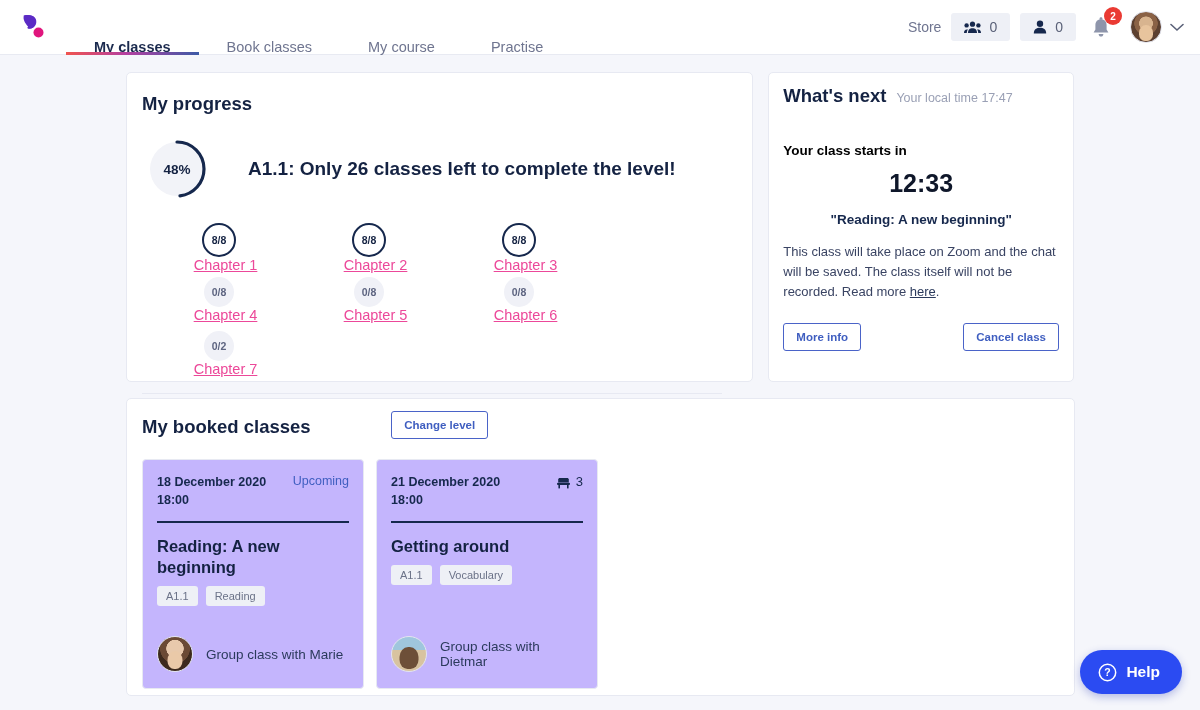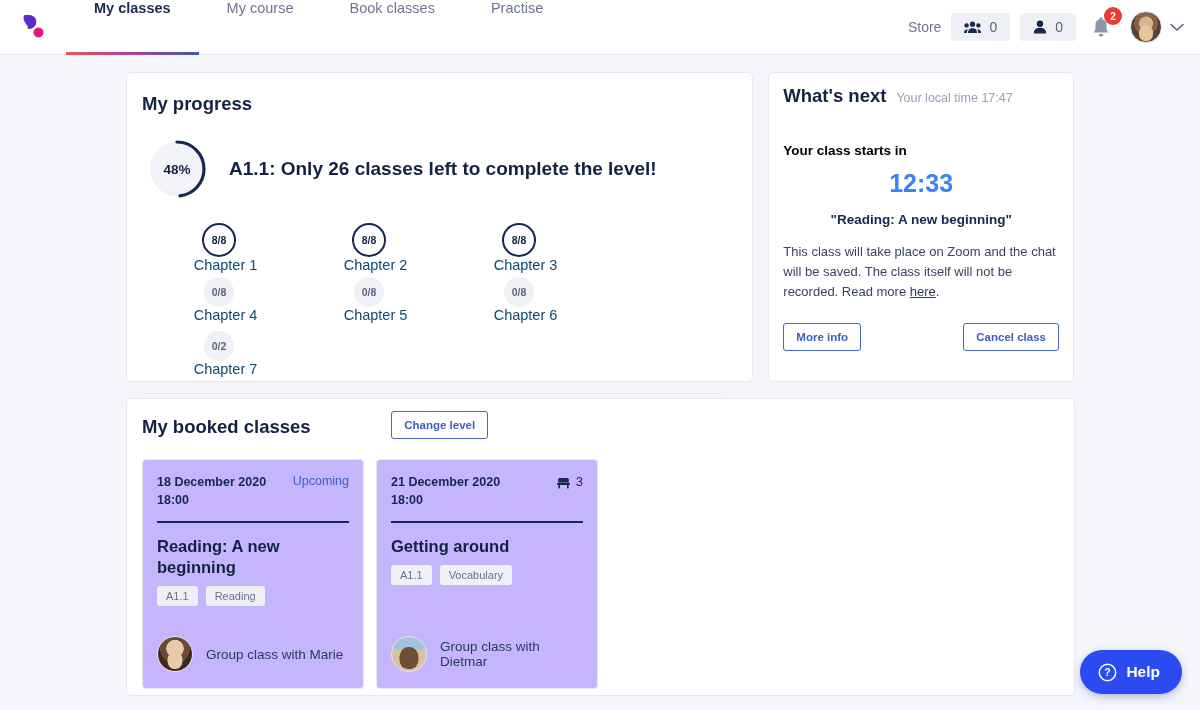--- a/index.html
+++ b/index.html
@@ -16,21 +16,21 @@
     height: 55px; background: #ffffff;
     display: flex; align-items: center;
     border-bottom: 1px solid #e8eaf2;
     position: relative;
   }
   .logo-wrap { width: 66px; display: flex; align-items: center; justify-content: center; }
   .logo { width: 34px; height: 34px; position: relative; }
 
   .nav { display: flex; align-items: stretch; height: 55px; }
   .nav-item {
-    display: flex; align-items: flex-start; justify-content: center;
+    display: flex; align-items: flex-end; justify-content: center;
     padding: 0 28px; font-size: 14.5px; color: #6f7590;
     cursor: pointer; position: relative; height: 55px;
   }
   .nav-item.active { color: #1b2a4e; font-weight: bold; }
   .nav-item.active::after {
     content: ""; position: absolute; left: 0; right: 0; bottom: 0; height: 3px;
     background: linear-gradient(90deg, #f0544f 0%, #b43fa0 45%, #3c5aa6 100%);
   }
 
   .header-right {
@@ -69,21 +69,21 @@
   .row-top { display: flex; gap: 15px; align-items: flex-end; }
   .card {
     background: #fff; border: 1px solid #e7e9f2; border-radius: 5px;
   }
   .card-progress { width: 628px; height: 310px; padding: 20px 15px 0 15px; }
   .card-next    { width: 306px; height: 310px; padding: 12px 14px 0 14px; }
 
   h2.section-title { font-size: 18.5px; font-weight: bold; color: #142242; }
 
   
-  .progress-row { display: flex; align-items: center; margin-top: 24px; padding-left: 5px; }
+  .progress-row { display: flex; align-items: center; margin-top: 24px; padding-left: 5px; gap: 19px; }
   .ring { width: 60px; height: 60px; position: relative; flex: none; }
   .ring svg { transform: rotate(-90deg); display: block; }
   .ring-label {
     position: absolute; inset: 0; display: flex;
     align-items: center; justify-content: center;
     font-size: 13.5px; font-weight: bold; color: #142242;
   }
   .progress-text {
     margin-left: 22px; font-size: 19px; font-weight: bold; color: #142242;
   }
@@ -96,38 +96,38 @@
     font-size: 10.5px; font-weight: bold;
   }
   .chap-circle.done {
     width: 34px; height: 34px; border-radius: 50%;
     border: 2px solid #16284d; color: #142242; background: #fff;
   }
   .chap-circle.todo {
     width: 30px; height: 30px; border-radius: 50%;
     background: #f0f1f7; color: #5d6480;
   }
-  .chap-label { margin-left: 13px; font-size: 14.5px; color: #0c4a6e; }
+  .chap-label { margin-left: 13px; font-size: 14.5px; color: #ec4899; text-decoration: underline; }
 
   .divider { border-top: 1px solid #e7e9f2; margin: 8px 15px 0 0; }
   .btn-outline {
     border: 1px solid #4a63c8; color: #3f5ec0; background: #fff;
     border-radius: 3px; font-size: 11.5px; font-weight: bold;
     padding: 7px 12px; cursor: pointer;
     font-family: "Liberation Sans", sans-serif;
   }
   .change-level-wrap { display: flex; justify-content: center; margin-top: 17px; }
 
   
   .next-head { display: flex; align-items: baseline; gap: 10px; }
   .local-time { font-size: 12.5px; color: #9aa0b5; }
   .starts-in { margin-top: 36px; font-size: 13.5px; font-weight: bold; color: #000000; }
   .countdown {
     margin-top: 11px; text-align: center;
-    font-size: 25px; font-weight: bold; color: #3b82f6;
+    font-size: 25px; font-weight: bold; color: #0f172a;
   }
   .next-class-name {
     margin-top: 14px; text-align: center;
     font-size: 13.5px; font-weight: bold; color: #16284d;
   }
   .next-desc {
     margin-top: 15px; font-size: 13px; line-height: 1.52; color: #3a4straight;
     color: #3a4463;
   }
   .next-desc a { color: #2b3a5c; }
@@ -197,24 +197,24 @@
       <path d="M8 5.5 C16 3.5, 21.5 8, 19.6 13.8 C18.2 18, 14 19.8, 11.5 18.2 L12 16.5 C9 13, 6.5 9, 8 5.5 Z" fill="#5b2bc4"></path>
       <circle cx="22.5" cy="22.5" r="5" fill="#e0157d"></circle>
     </svg>
   </div>
 
   <div class="nav">
     <div class="nav-item active">
       <span>My classes</span>
     </div>
     <div class="nav-item">
+      <span>Book classes</span>
+    </div>
+    <div class="nav-item">
       <span>My course</span>
-    </div>
-    <div class="nav-item">
-      <span>Book classes</span>
     </div>
     <div class="nav-item">
       <span>Practise</span>
     </div>
   </div>
 
   <div class="header-right">
     <div class="store-link">Store</div>
 
     <div class="chip">

